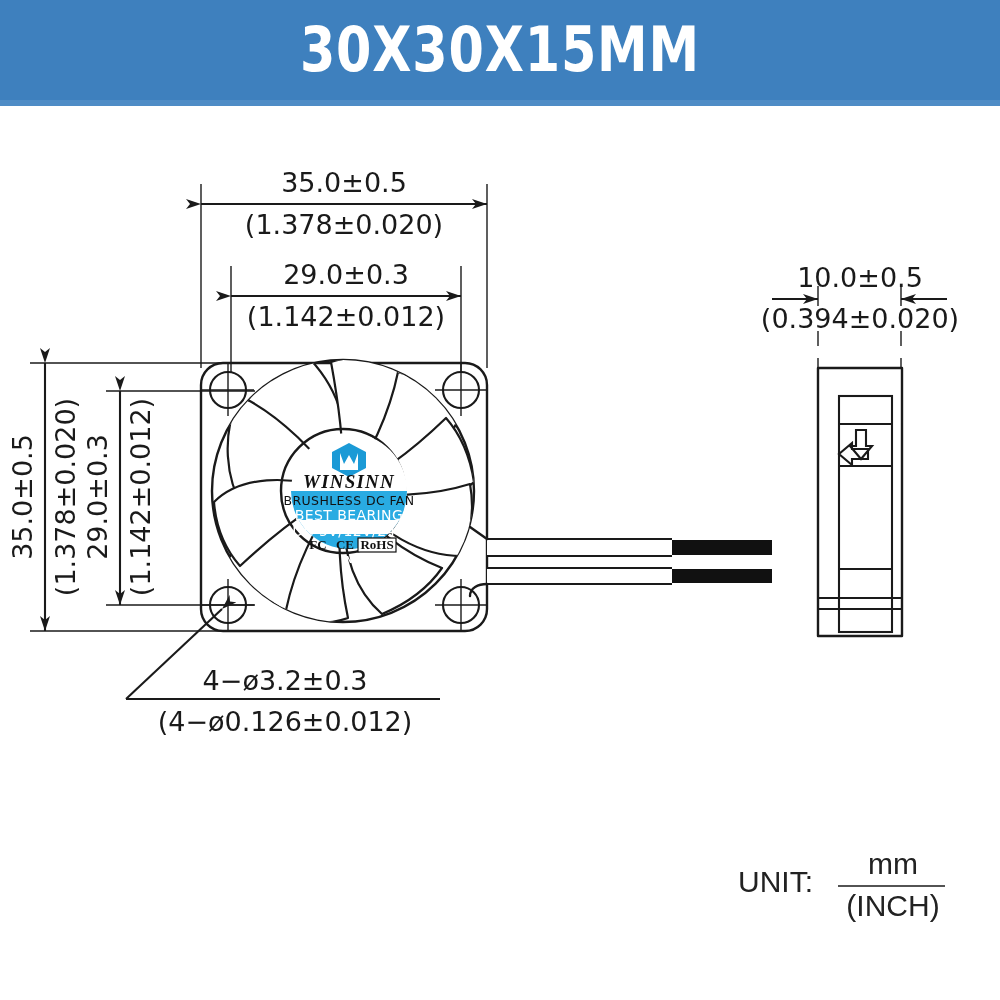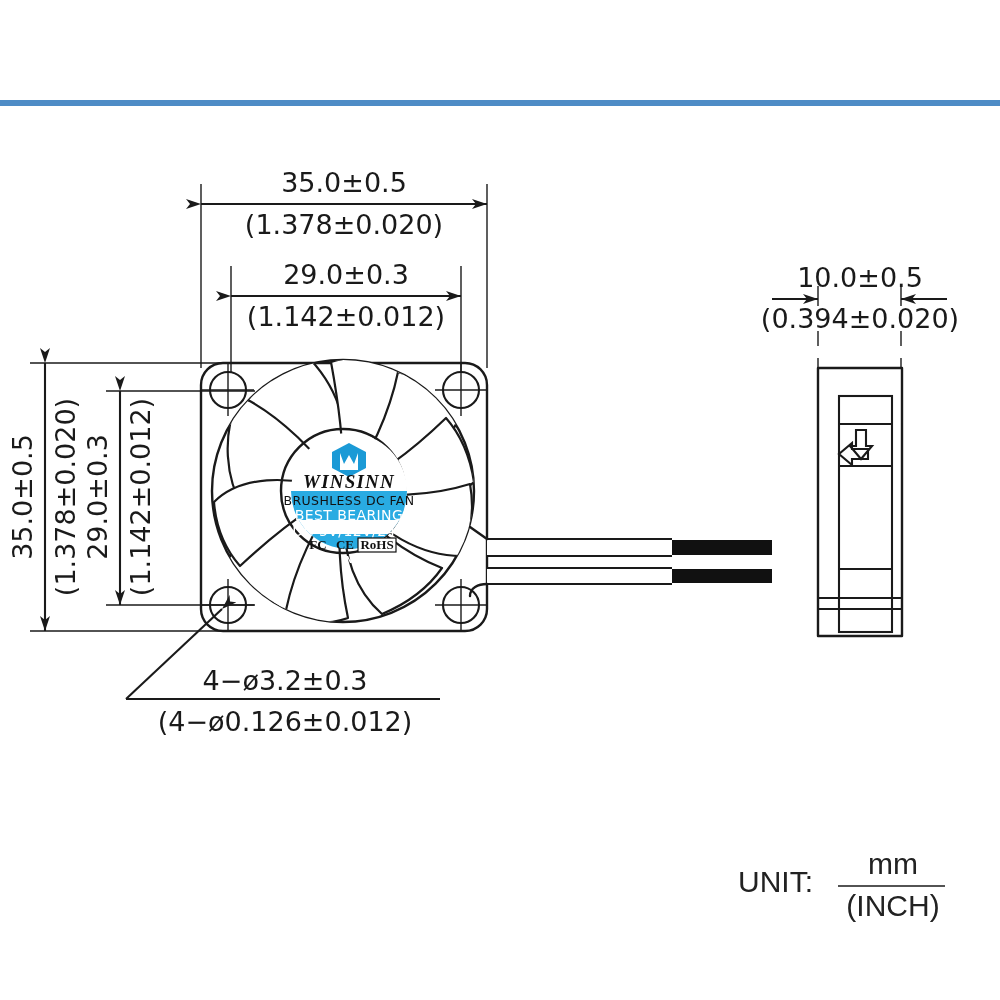--- a/index.html
+++ b/index.html
@@ -90,20 +90,23 @@
   .ln-thin{stroke:#1a1a1a;stroke-width:1.4;fill:none;}
   .ln-med{stroke:#1a1a1a;stroke-width:2.1;fill:none;}
   .ln-part{stroke:#1a1a1a;stroke-width:2.4;fill:none;stroke-linejoin:round;stroke-linecap:round;}
   .ln-blade{stroke:#1a1a1a;stroke-width:2.2;fill:#ffffff;stroke-linejoin:round;}
 </style>
 </head>
 <body>
 
 <div id="page">
 
+  <div class="banner">
+    <span class="banner-title">30X30X15MM</span>
+  </div>
   <div class="banner-strip"></div>
 
   <div class="draw">
   <svg width="1000" height="894" viewBox="0 0 1000 894" xmlns="http://www.w3.org/2000/svg">
     <defs>
       <marker id="arrR" markerWidth="16" markerHeight="10" refX="15" refY="5" orient="auto" markerUnits="userSpaceOnUse">
         <path d="M0,0 L15,5 L0,10 L4,5 Z" fill="#1a1a1a"></path>
       </marker>
       <marker id="arrL" markerWidth="16" markerHeight="10" refX="15" refY="5" orient="auto" markerUnits="userSpaceOnUse">
         <path d="M0,0 L15,5 L0,10 L4,5 Z" fill="#1a1a1a"></path>

